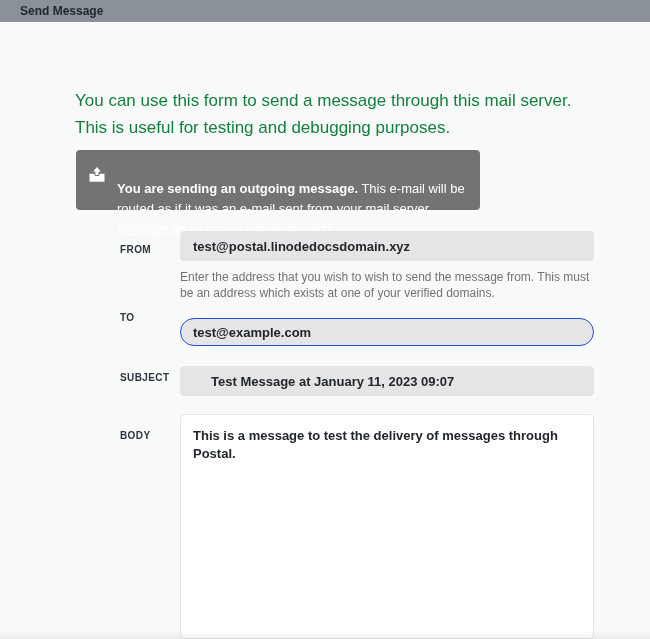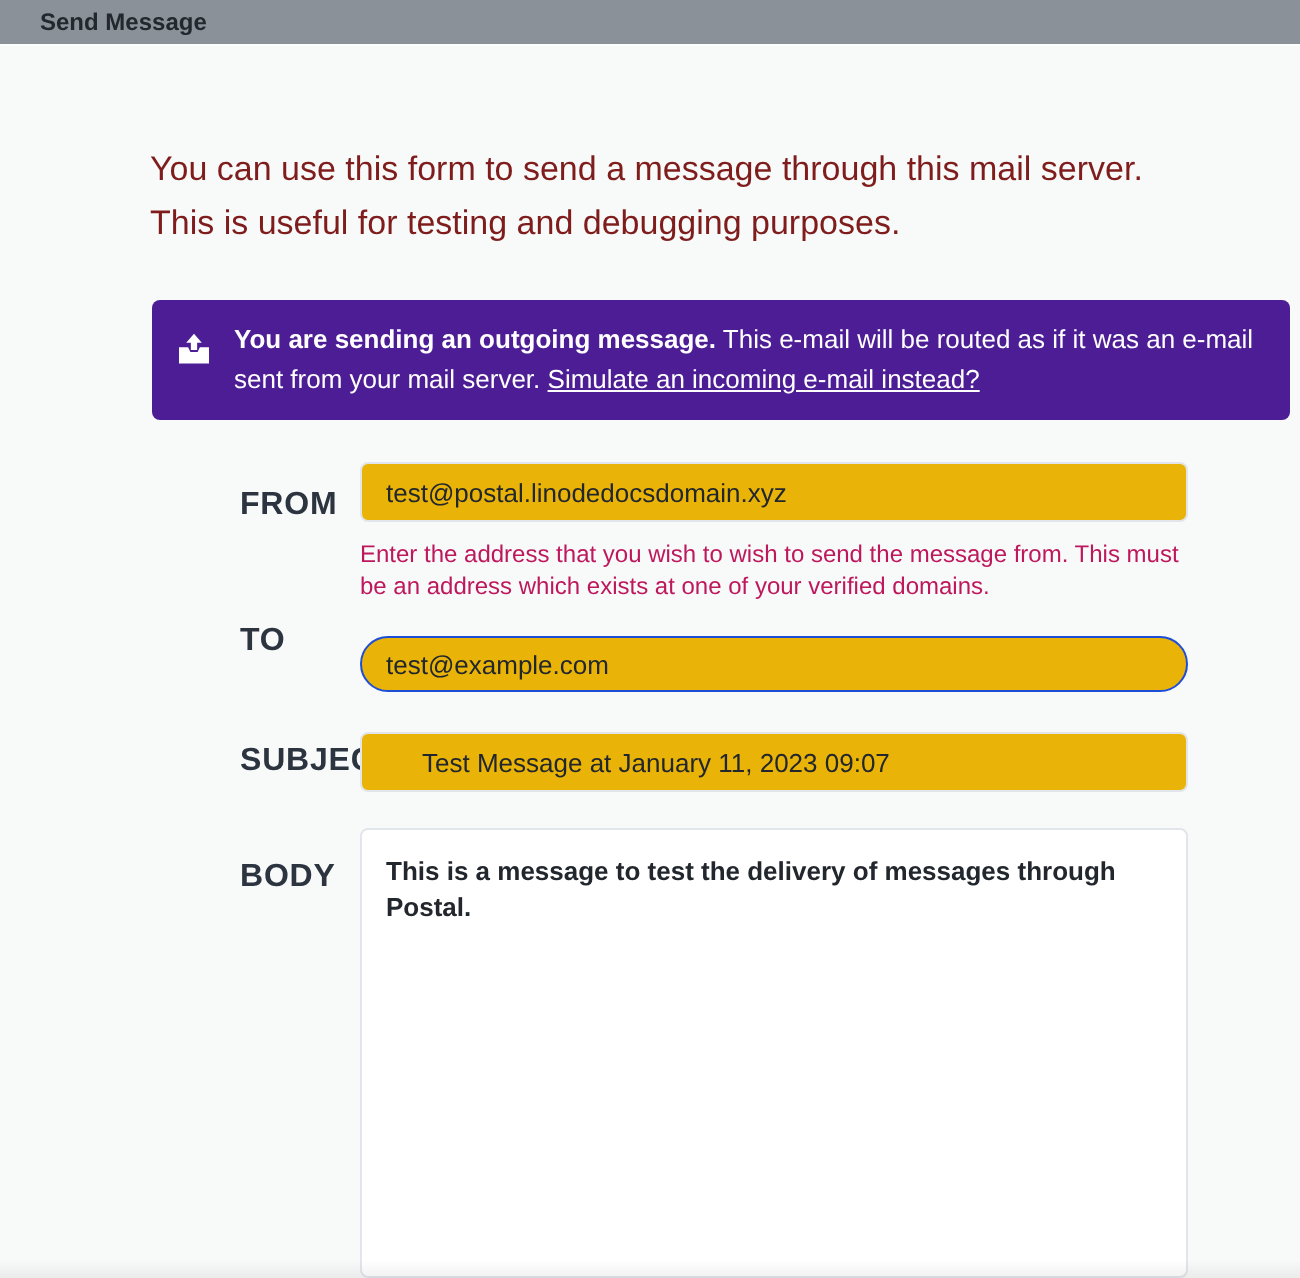--- a/index.html
+++ b/index.html
@@ -20,67 +20,67 @@
     border-bottom:1px solid #fdfdfd;
   }
   .nav-tab {
     font-size:12px; font-weight:bold; color:#ffffff;
     text-decoration:none; cursor:pointer; line-height:23px;
   }
   .nav-tab.active { color:#23282e; }
 
   
   .intro {
-    position:absolute; left:75px; top:71px; width:508px;
-    font-size:17px; line-height:27px; color:#7f1d1d;
+    position:absolute; left:75px; top:87px; width:508px;
+    font-size:17px; line-height:27px; color:#15803d;
   }
 
   
   .alert {
-    position:absolute; left:76px; top:150px; width:569px; height:60px;
-    background:#4c1d95; border-radius:4px;
+    position:absolute; left:76px; top:150px; width:404px; height:60px;
+    background:#737373; border-radius:4px;
     color:#ffffff; font-size:13px; line-height:20px;
-    padding:10px 14px 11px 41px;
+    padding:29px 14px 11px 41px;
   }
   .alert-icon {
     position:absolute; left:12px; top:16px; width:18px; height:18px;
   }
   .alert-bold { font-weight:bold; }
   .alert-link { color:#ffffff; text-decoration:underline; cursor:pointer; }
 
   
   .f-label {
     position:absolute; left:76px;
-    font-size:16px; font-weight:bold; letter-spacing:0.4px;
+    font-size:10px; font-weight:bold; letter-spacing:0.4px;
     color:#2c3440; text-transform:uppercase;padding-left:44px;
   }
   .lbl-from    { top:244px; }
   .lbl-to      { top:312px; }
   .lbl-subject { top:372px; }
   .lbl-body    { top:430px; }
 
   
   .f-input {
     position:absolute; left:180px; width:414px; height:30px;
-    background:#eab308;
+    background:#e5e5e5;
     border:1px solid #e2e5e9; border-radius:4px;
     font-family:"Liberation Sans","DejaVu Sans",sans-serif;
-    font-size:13px; font-weight:normal; color:#22272d;
+    font-size:13px; font-weight:bold; color:#22272d;
     padding:0 12px; outline:none;
   }
   .input-from    { top:231px; }
   .input-to      {
     top:318px; height:28px;
     border:1px solid #1d4ed8; border-radius:15px;
   }
   .input-subject { top:366px;padding-left:30px; }
 
   .helper {
     position:absolute; left:180px; top:270px; width:424px;
-    font-size:12px; line-height:15.5px; color:#be185d;
+    font-size:12px; line-height:15.5px; color:#737373;
   }
 
   .f-textarea {
     position:absolute; left:180px; top:414px; width:414px; height:225px;
     background:#ffffff;
     border:1px solid #e2e5e9; border-radius:4px;
     font-family:"Liberation Sans","DejaVu Sans",sans-serif;
     font-size:13px; font-weight:bold; color:#22272d; line-height:18px;
     padding:12px; resize:none; outline:none;
   }

